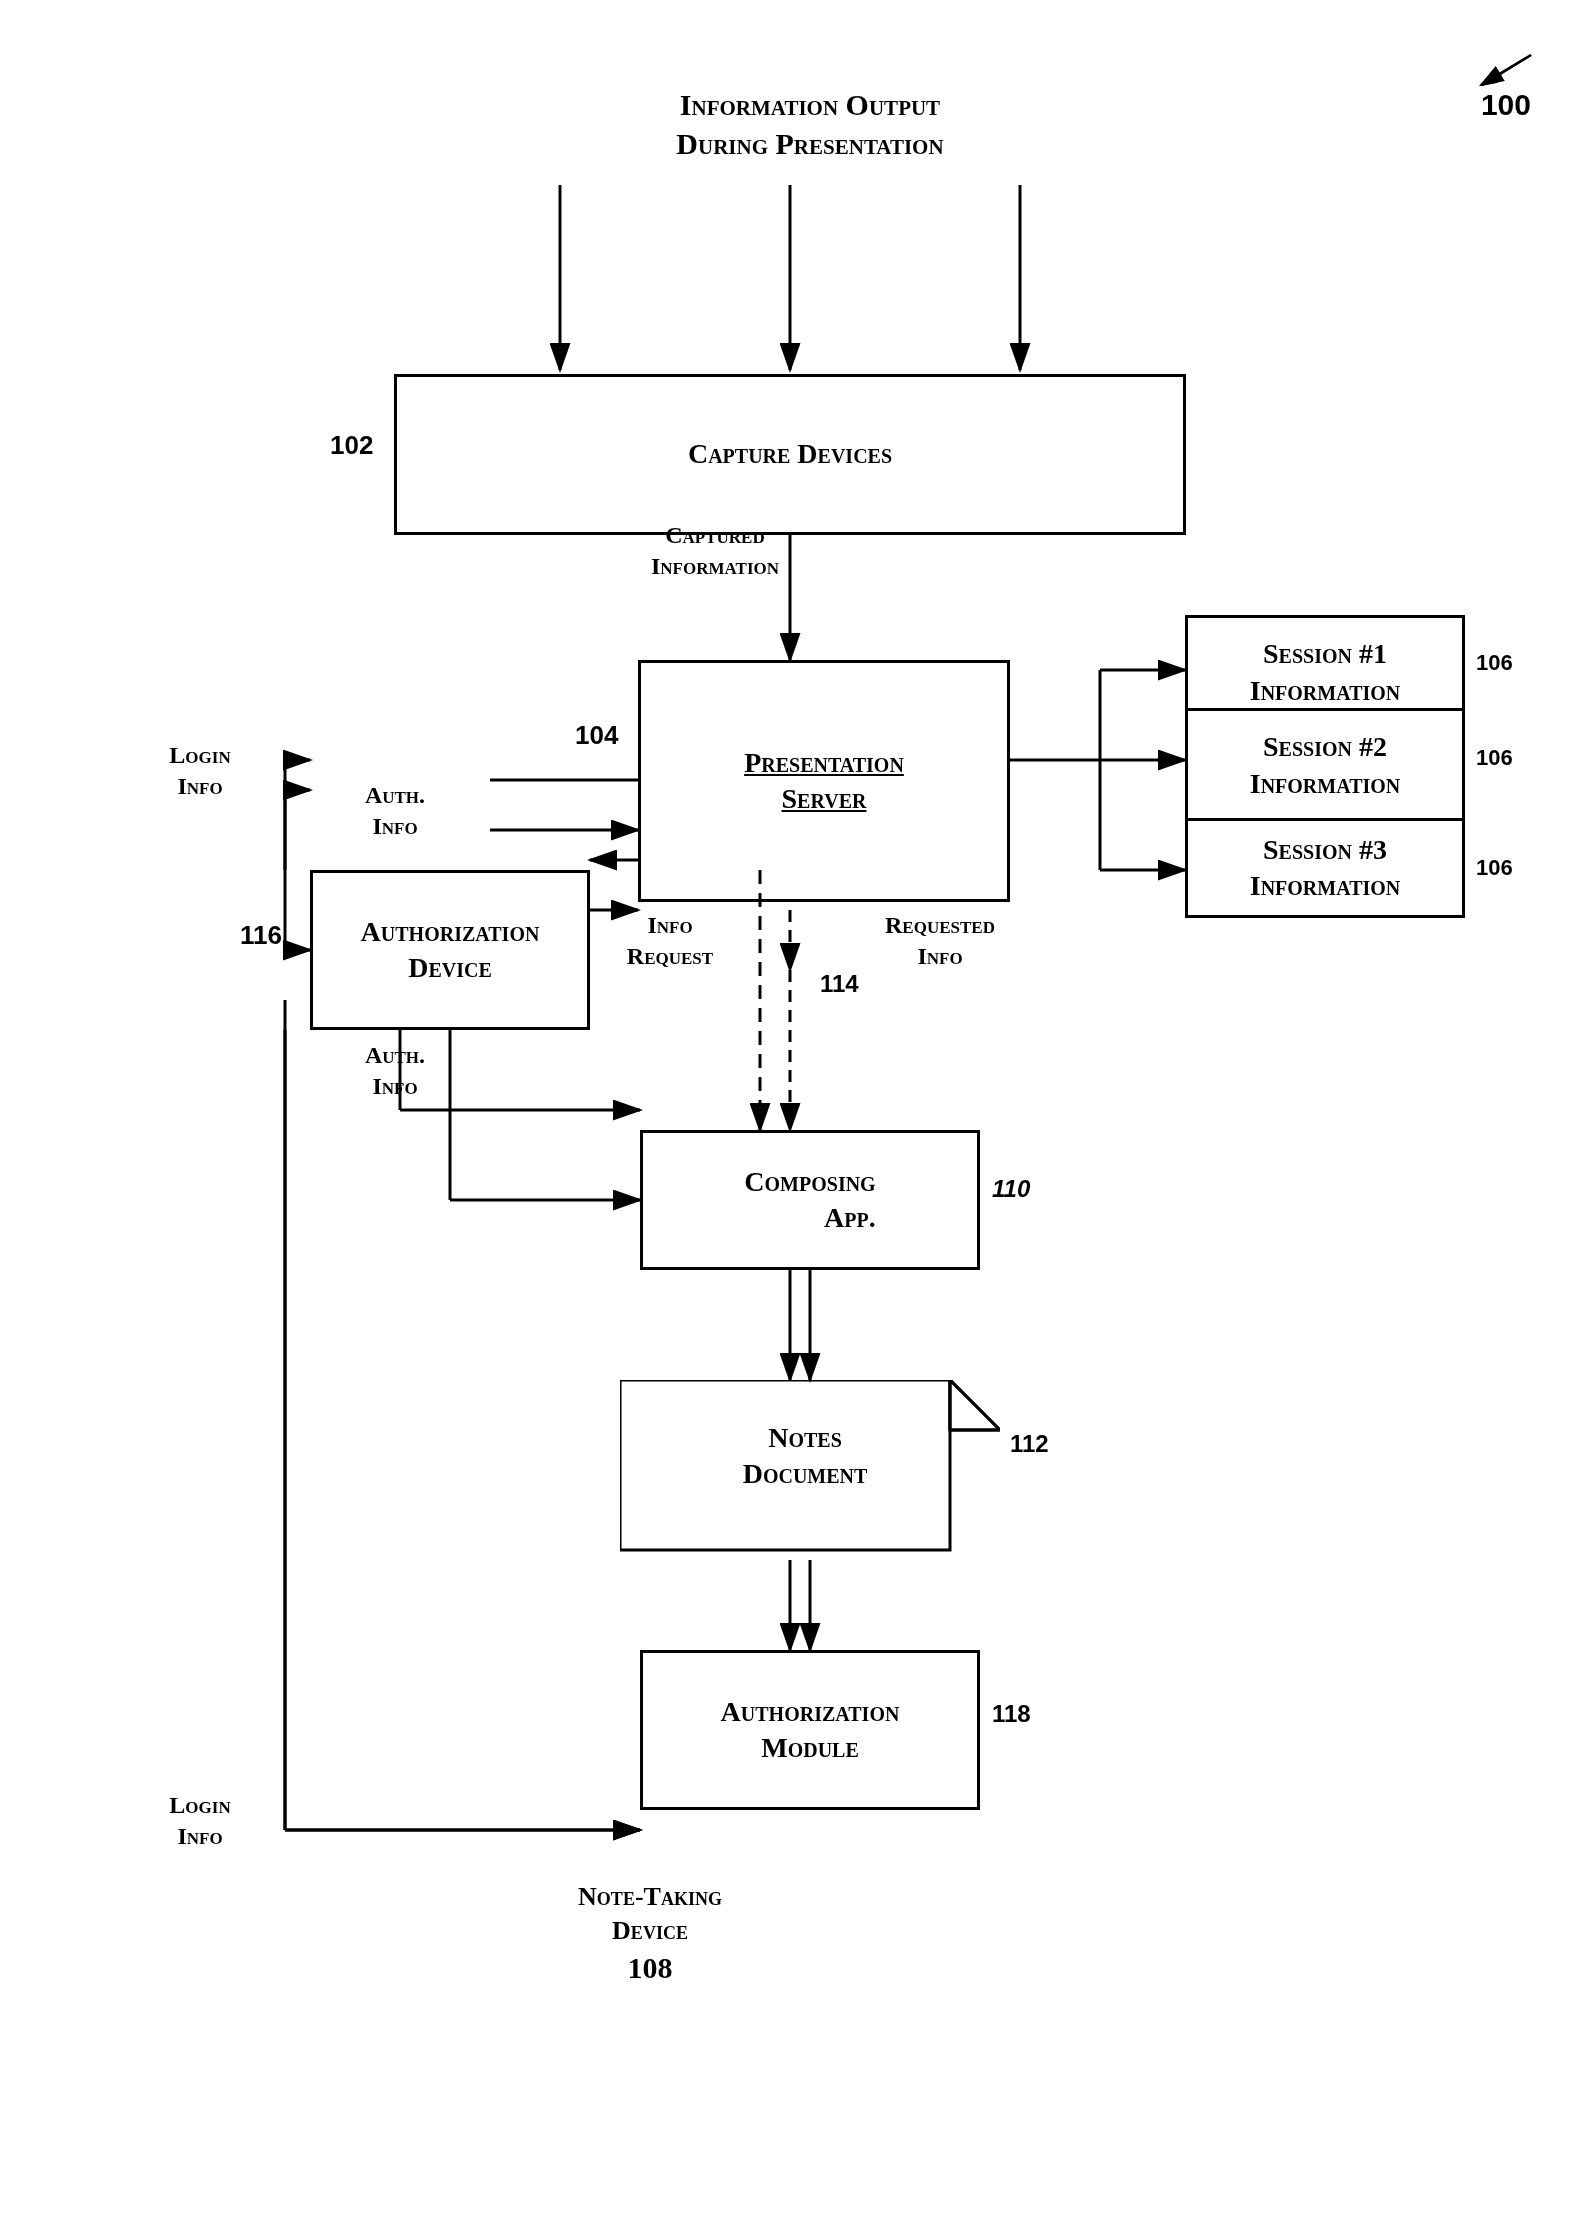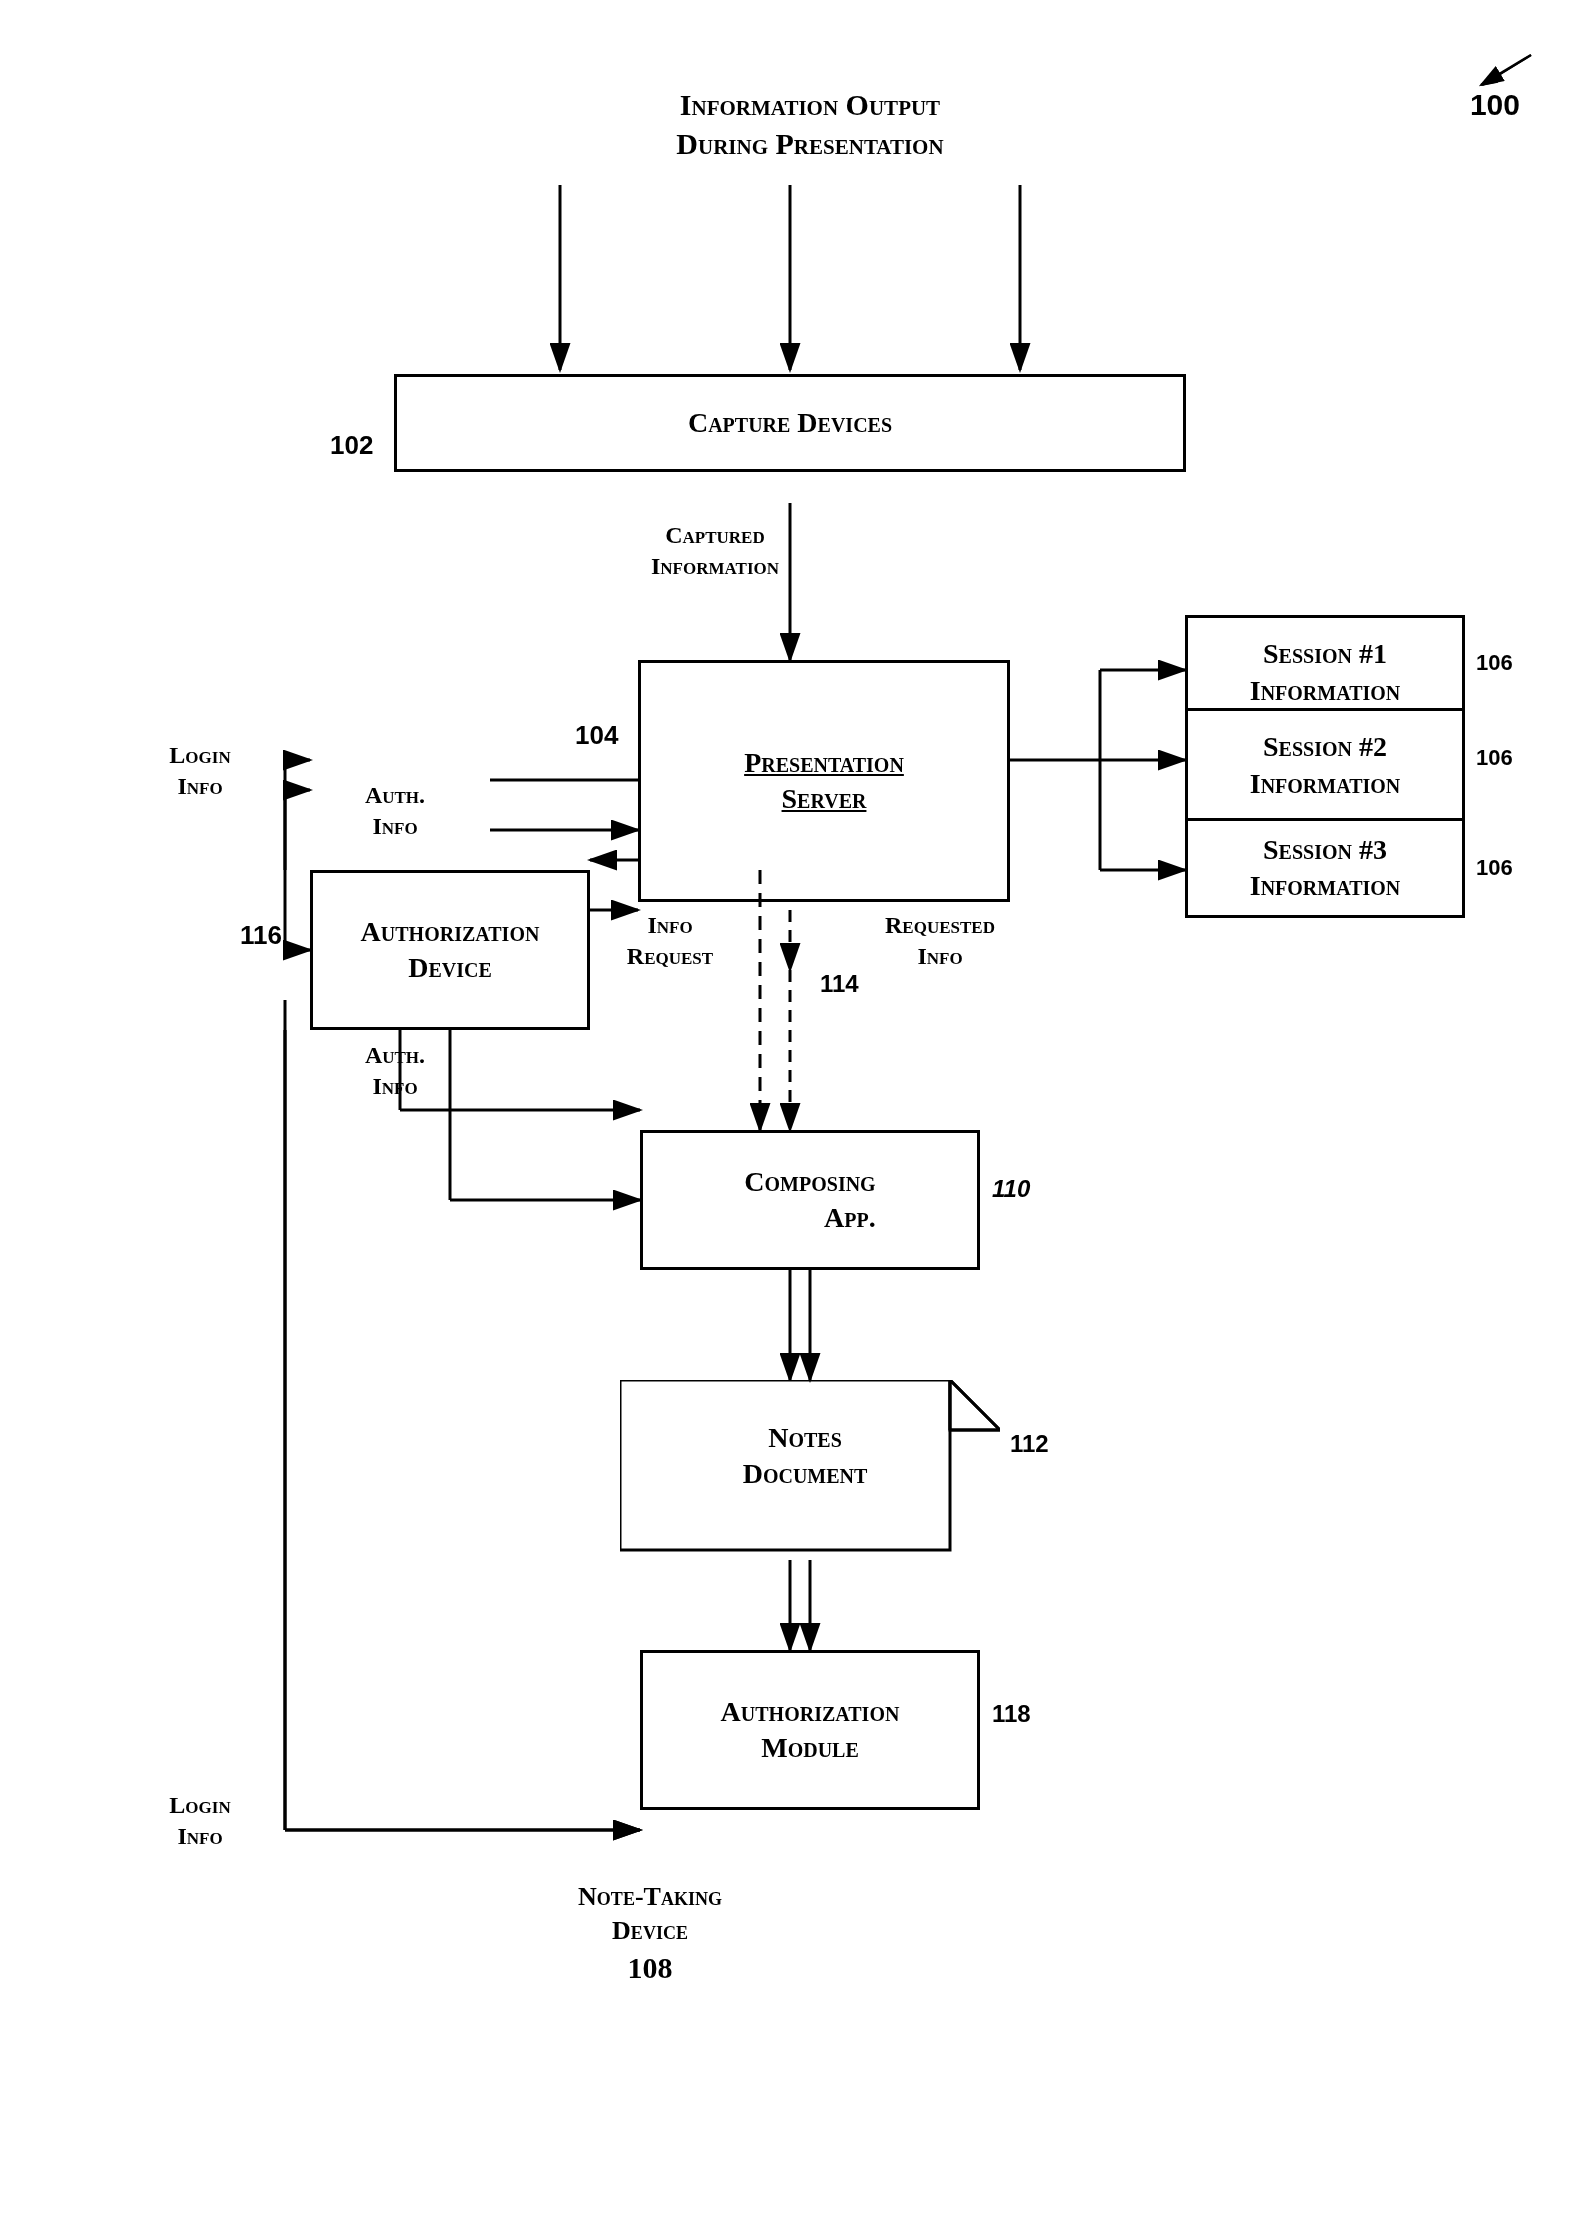--- a/index.html
+++ b/index.html
@@ -126,42 +126,42 @@
     <line x1="790" y1="1560" x2="790" y2="1650" stroke="#000" stroke-width="3" marker-end="url(#arrowhead)"></line>
 
     <line x1="285" y1="1000" x2="285" y2="1830" stroke="#000" stroke-width="3"></line>
     <line x1="285" y1="1830" x2="640" y2="1830" stroke="#000" stroke-width="3" marker-end="url(#arrowhead)"></line>
 
     <line x1="285" y1="760" x2="285" y2="820" stroke="#000" stroke-width="3"></line>
     <line x1="285" y1="760" x2="310" y2="760" stroke="#000" stroke-width="3" marker-end="url(#arrowhead)"></line>
 
   </svg>
 
-  <div class="figure-ref" style="top: 60px; right: 76px; margin-top: 28px;">
+  <div class="figure-ref" style="top: 60px; right: 65px; margin-top: 28px;">
     <span>100</span>
   </div>
 
   <svg style="position:absolute; top:45px; right:55px; width:80px; height:50px;">
     <line x1="70" y1="10" x2="20" y2="40" stroke="#000" stroke-width="2.5" marker-end="url(#arrowhead)"></line>
     <defs>
       <marker id="arrowhead2" markerWidth="8" markerHeight="6" refX="7" refY="3" orient="auto">
         <polygon points="0 0, 8 3, 0 6" fill="#000"></polygon>
       </marker>
     </defs>
     <line x1="70" y1="10" x2="22" y2="40" stroke="#000" stroke-width="2" marker-end="url(#arrowhead2)"></line>
   </svg>
 
   <div style="position:absolute; top:85px; left:420px; width:780px; text-align:center;">
     <div class="flow-label" style="position:static; font-size:30px; font-variant:small-caps;">
       <span>Information Output</span><br>
       <span>During  Presentation</span>
     </div>
   </div>
 
-  <div class="box" style="left:394px; top:374px; width:792px; height:98px;">
+  <div class="box" style="left:394px; top:374px; width:792px; height:161px;">
     <span class="box-text">Capture Devices</span>
   </div>
 
   <div class="ref-label" style="left:330px; top:430px;">
     <span>102</span>
   </div>
 
   <div class="flow-label" style="left:605px; top:520px; width:220px;">
     <span>Captured</span><br>
     <span>Information</span>

